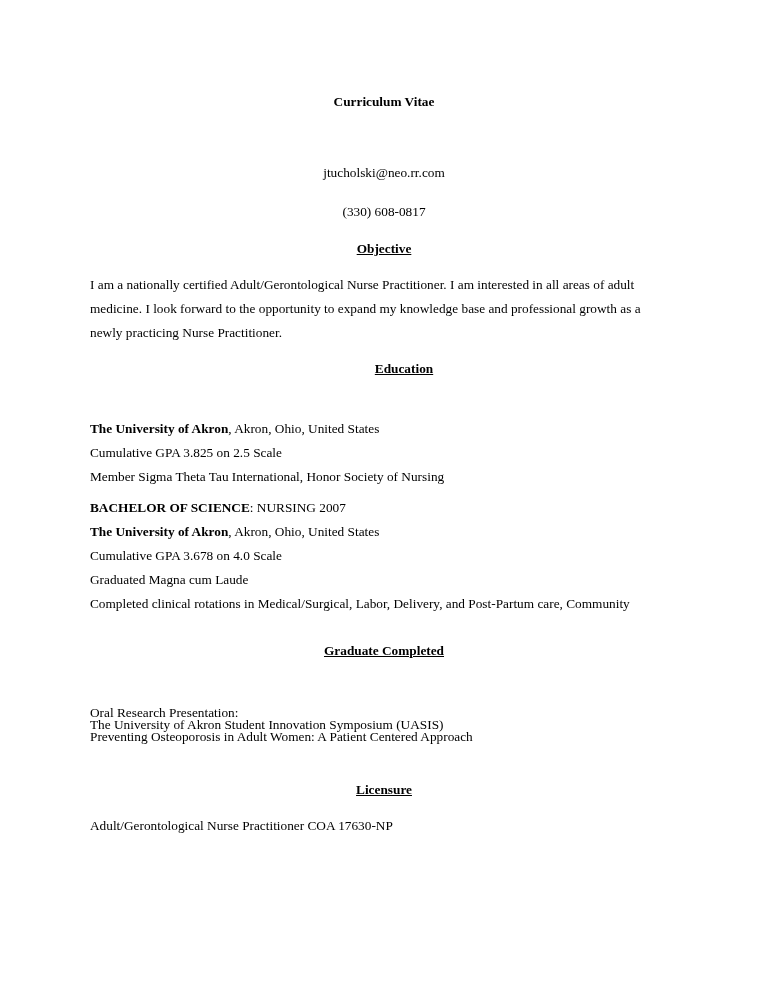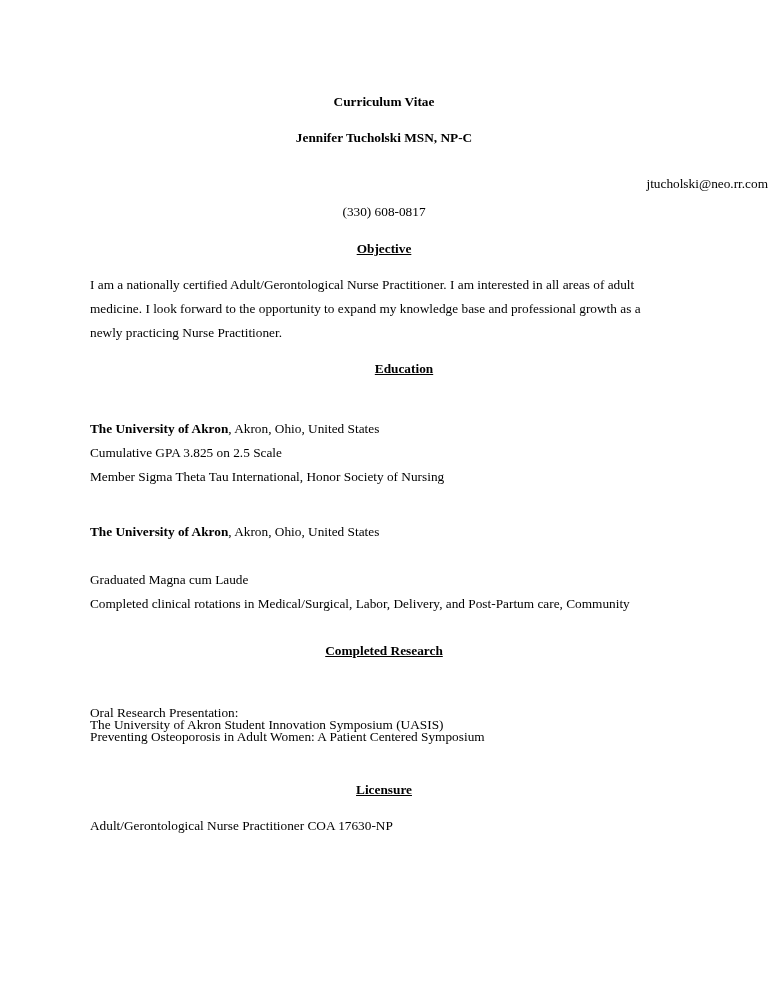--- a/index.html
+++ b/index.html
@@ -15,40 +15,41 @@
     .bold { font-weight: bold; }
     .heading { font-weight: bold; text-decoration: underline; }
     sup { font-size: 8px; line-height: 0; vertical-align: 5px; }
   </style>
 </head>
 <body>
 
 <div class="page">
 
   <div class="abs center bold" style="top:94px;">Curriculum Vitae</div>
-  <div class="abs center bold" style="top:130px;">Jennifer Tucholski MSN, NP-C</div>
-  <div class="abs center" style="top:176px;text-align:right;">jtucholski@neo.rr.com</div>
+  <div class="abs center" style="top:165px;">jtucholski@neo.rr.com</div>
   <div class="abs center" style="top:204px;">(330) 608-0817</div>
 
   <div class="abs center heading" style="top:241px;">Objective</div>
   <div class="abs left" style="top:277px;">I am a nationally certified Adult/Gerontological Nurse Practitioner.  I am interested in all areas of adult</div>
   <div class="abs left" style="top:301px;">medicine.  I look forward to the opportunity to expand my knowledge base and professional growth as a</div>
   <div class="abs left" style="top:325px;">newly practicing Nurse Practitioner.</div>
 
   <div class="abs center heading" style="top:361px;margin-left:20px;">Education</div>
 
   <div class="abs left" style="top:421px;"><span class="bold">The University of Akron</span><span>, Akron, Ohio, United States</span></div>
   <div class="abs left" style="top:445px;">Cumulative GPA 3.825 on 2.5 Scale</div>
   <div class="abs left" style="top:469px;">Member Sigma Theta Tau International, Honor Society of Nursing</div>
 
+  <div class="abs left" style="top:500px;"><span class="bold">BACHELOR OF SCIENCE</span><span>: NURSING 2007</span></div>
   <div class="abs left" style="top:524px;"><span class="bold">The University of Akron</span><span>, Akron, Ohio, United States</span></div>
+  <div class="abs left" style="top:548px;">Cumulative GPA 3.678 on 4.0 Scale</div>
   <div class="abs left" style="top:572px;">Graduated Magna cum Laude</div>
   <div class="abs left" style="top:596px;">Completed clinical rotations in Medical/Surgical, Labor, Delivery, and Post-Partum care, Community</div>
 
-  <div class="abs center heading" style="top:643px;">Completed Research</div>
+  <div class="abs center heading" style="top:643px;">Graduate Completed</div>
   <div class="abs left" style="top:717px;">The University of Akron Student Innovation Symposium (UASIS)</div>
   <div class="abs left" style="top:705px;">Oral Research Presentation:</div>
-  <div class="abs left" style="top:729px;">Preventing Osteoporosis in Adult Women: A Patient Centered Symposium</div>
+  <div class="abs left" style="top:729px;">Preventing Osteoporosis in Adult Women: A Patient Centered Approach</div>
 
   <div class="abs center heading" style="top:782px;">Licensure</div>
   <div class="abs left" style="top:818px;">Adult/Gerontological Nurse Practitioner COA 17630-NP</div>
 
 </div>
 
 </body></html>

